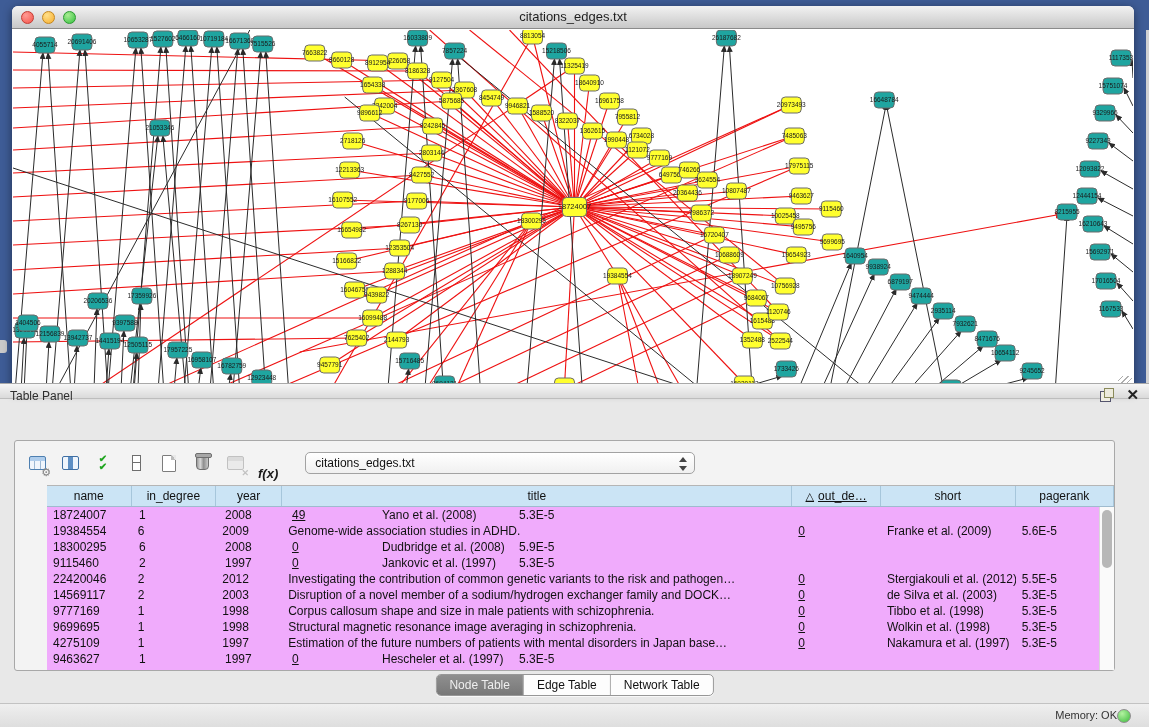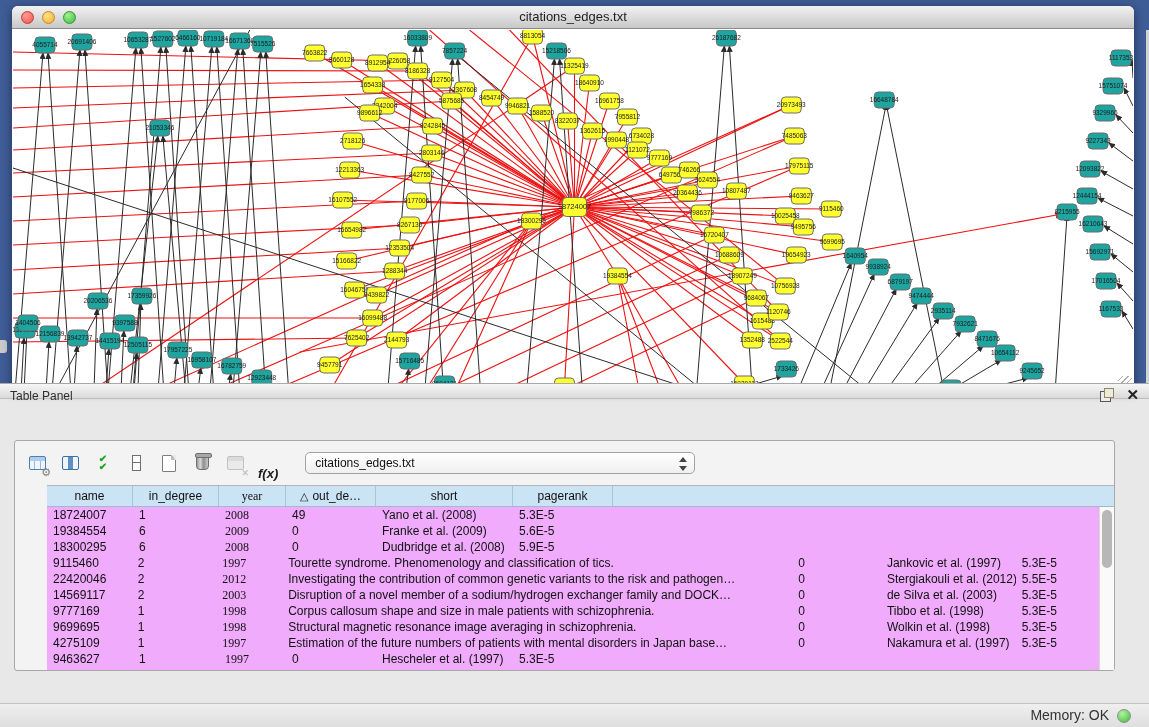--- a/index.html
+++ b/index.html
@@ -65,33 +65,33 @@
   .combo .arrows { position:absolute; right:7px; top:3px; width:9px; height:16px; }
   .combo .arrows::before { content:""; position:absolute; left:1px; top:1px; border:4px solid transparent; border-bottom:5px solid #444; border-top:none; }
   .combo .arrows::after { content:""; position:absolute; left:1px; bottom:1px; border:4px solid transparent; border-top:5px solid #444; border-bottom:none; }
 
   .grid { position:absolute; left:0; right:0; top:44px; bottom:0; background:#f0abfc; border-top:1px solid #B5B5B5; overflow:hidden;margin-left:32px; }
   .thead { display:flex; height:21px; background:#CBE4F5; border-bottom:1px solid #9FBBCE; }
   .th { font-size:12px; line-height:20px; text-align:center; color:#111; border-right:1px solid #A6C6DB; overflow:hidden; white-space:nowrap; }
   .th .sortg { margin-right:4px; font-size:11px; }
   .tr { display:flex; height:16px; }
   .td { font-size:12px; line-height:16px; padding-left:6px; color:#111; overflow:hidden; white-space:nowrap; }
-  .c0{width:86px;} .c1{width:86px;} .c2{width:67px;font-family:Liberation Serif, serif;} .c3{width:519px;} .c4{width:90px;} .c5{width:137px;} .c6{width:100px;}
+  .c0{width:86px;} .c1{width:86px;} .c2{width:67px;} .c3{width:519px;} .c4{width:90px;text-decoration:underline;} .c5{width:137px;} .c6{width:100px;}
   .vscroll { position:absolute; right:0; top:21px; bottom:0; width:15px; background:#FAFAFA; border-left:1px solid #D8D8D8; }
   .vthumb { margin:3px 2px; height:58px; background:#B7B7B7; border-radius:6px; }
 
   .tabs { position:absolute; left:50%; top:251px; transform:translateX(-50%); display:flex;
      border:1px solid #979797; border-radius:5px; overflow:hidden; background:#FDFDFD; box-shadow:0 1px 0 rgba(255,255,255,.7); }
   .tab { font-size:12px; line-height:20px; padding:0 13px; color:#111; border-left:1px solid #ABABAB; white-space:nowrap; }
   .tab:first-child { border-left:none; }
   .tab.active { background:linear-gradient(#8F8F8F,#787878); color:#EFEFEF; }
 
   .statusbar { position:absolute; left:0; bottom:0; width:100%; height:24px;
      background:linear-gradient(#EFEFEF,#DEDEDE); border-top:1px solid #C2C2C2; }
-  .mem { position:absolute; right:40px; top:0; font-size:14px; line-height:23px; color:#333; }
+  .mem { position:absolute; right:32px; top:0; font-size:11px; line-height:23px; color:#333; }
   .mem-dot { position:absolute; right:18px; top:5px; width:14px; height:14px; border-radius:50%;
      border:1px solid #8E8E8E; background:radial-gradient(circle at 35% 30%, #B3F2A1, #3CBB3C); }
 </style>
 </head>
 <body>
 
 <div class="desktop">
   <div class="desktop-notch"></div>
   <div class="right-sliver"></div>
 
@@ -823,54 +823,55 @@
         <div class="combo">
         <span>citations_edges.txt</span>
         <span class="arrows"></span>
       </div>
     </div>
     <div class="grid">
       <div class="thead" id="thead">
           <div class="th c0">name</div>
           <div class="th c1">in_degree</div>
           <div class="th c2">year</div>
+          <div class="th c3">title</div>
           <div class="th c4"><span class="sortg">△</span>out_de…</div>
           <div class="th c5">short</div>
           <div class="th c6">pagerank</div>
         </div>
       <div id="tbody">
           <div class="tr">
             <div class="td c0">18724007</div>
             <div class="td c1">1</div>
             <div class="td c2">2008</div>
             <div class="td c4">49</div>
             <div class="td c5">Yano et al. (2008)</div>
             <div class="td c6">5.3E-5</div>
           </div>
           <div class="tr">
             <div class="td c0">19384554</div>
             <div class="td c1">6</div>
             <div class="td c2">2009</div>
+            <div class="td c3">Genome-wide association studies in ADHD.</div>
             <div class="td c4">0</div>
             <div class="td c5">Franke et al. (2009)</div>
             <div class="td c6">5.6E-5</div>
           </div>
           <div class="tr">
             <div class="td c0">18300295</div>
             <div class="td c1">6</div>
             <div class="td c2">2008</div>
             <div class="td c4">0</div>
             <div class="td c5">Dudbridge et al. (2008)</div>
             <div class="td c6">5.9E-5</div>
           </div>
           <div class="tr">
             <div class="td c0">9115460</div>
             <div class="td c1">2</div>
             <div class="td c2">1997</div>
-            <div class="td c3">Tourette syndrome. Phenomenology and classification of tics.</div>
             <div class="td c4">0</div>
             <div class="td c5">Jankovic et al. (1997)</div>
             <div class="td c6">5.3E-5</div>
           </div>
           <div class="tr">
             <div class="td c0">22420046</div>
             <div class="td c1">2</div>
             <div class="td c2">2012</div>
             <div class="td c3">Investigating the contribution of common genetic variants to the risk and pathogen…</div>
             <div class="td c4">0</div>
@@ -920,18 +921,23 @@
             <div class="td c4">0</div>
             <div class="td c5">Hescheler et al. (1997)</div>
             <div class="td c6">5.3E-5</div>
           </div>
         </div>
       <div class="vscroll">
         <div class="vthumb"></div>
       </div>
     </div>
   </div>
+  <div class="tabs" id="tabs">
+      <div class="tab active">Node Table</div>
+      <div class="tab">Edge Table</div>
+      <div class="tab">Network Table</div>
+    </div>
 </div>
 
 <div class="statusbar">
   <span class="mem">Memory: OK</span>
   <span class="mem-dot"></span>
 </div>
 
 </body></html>

